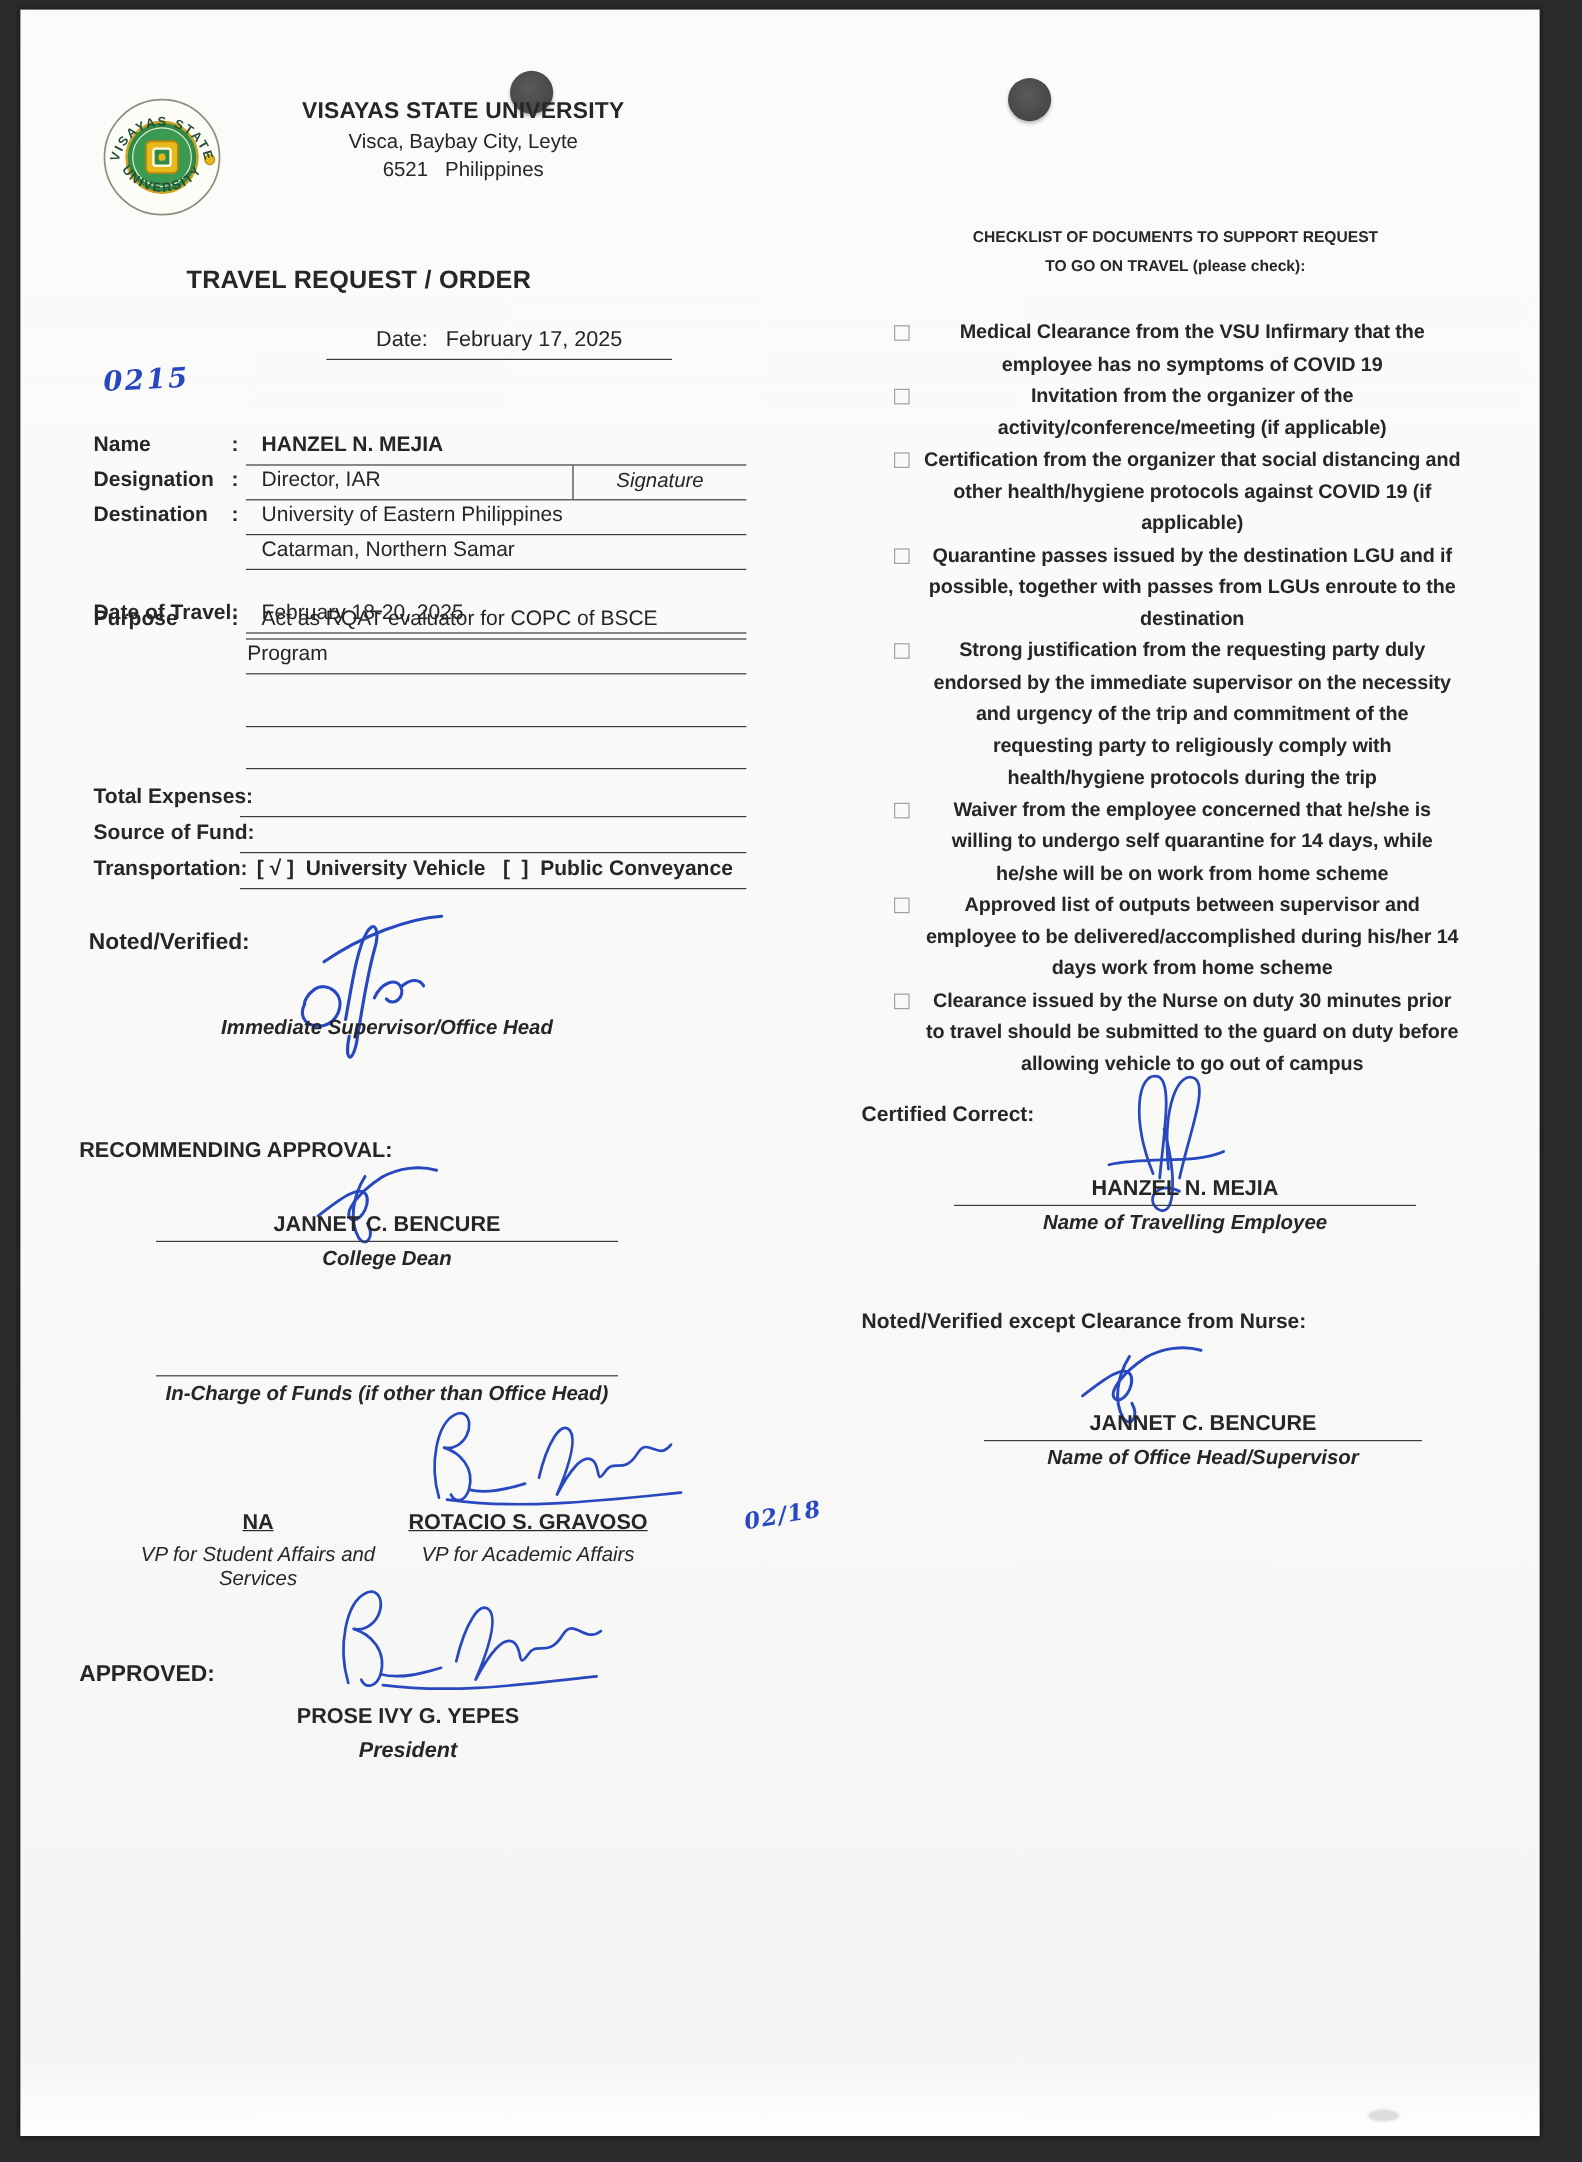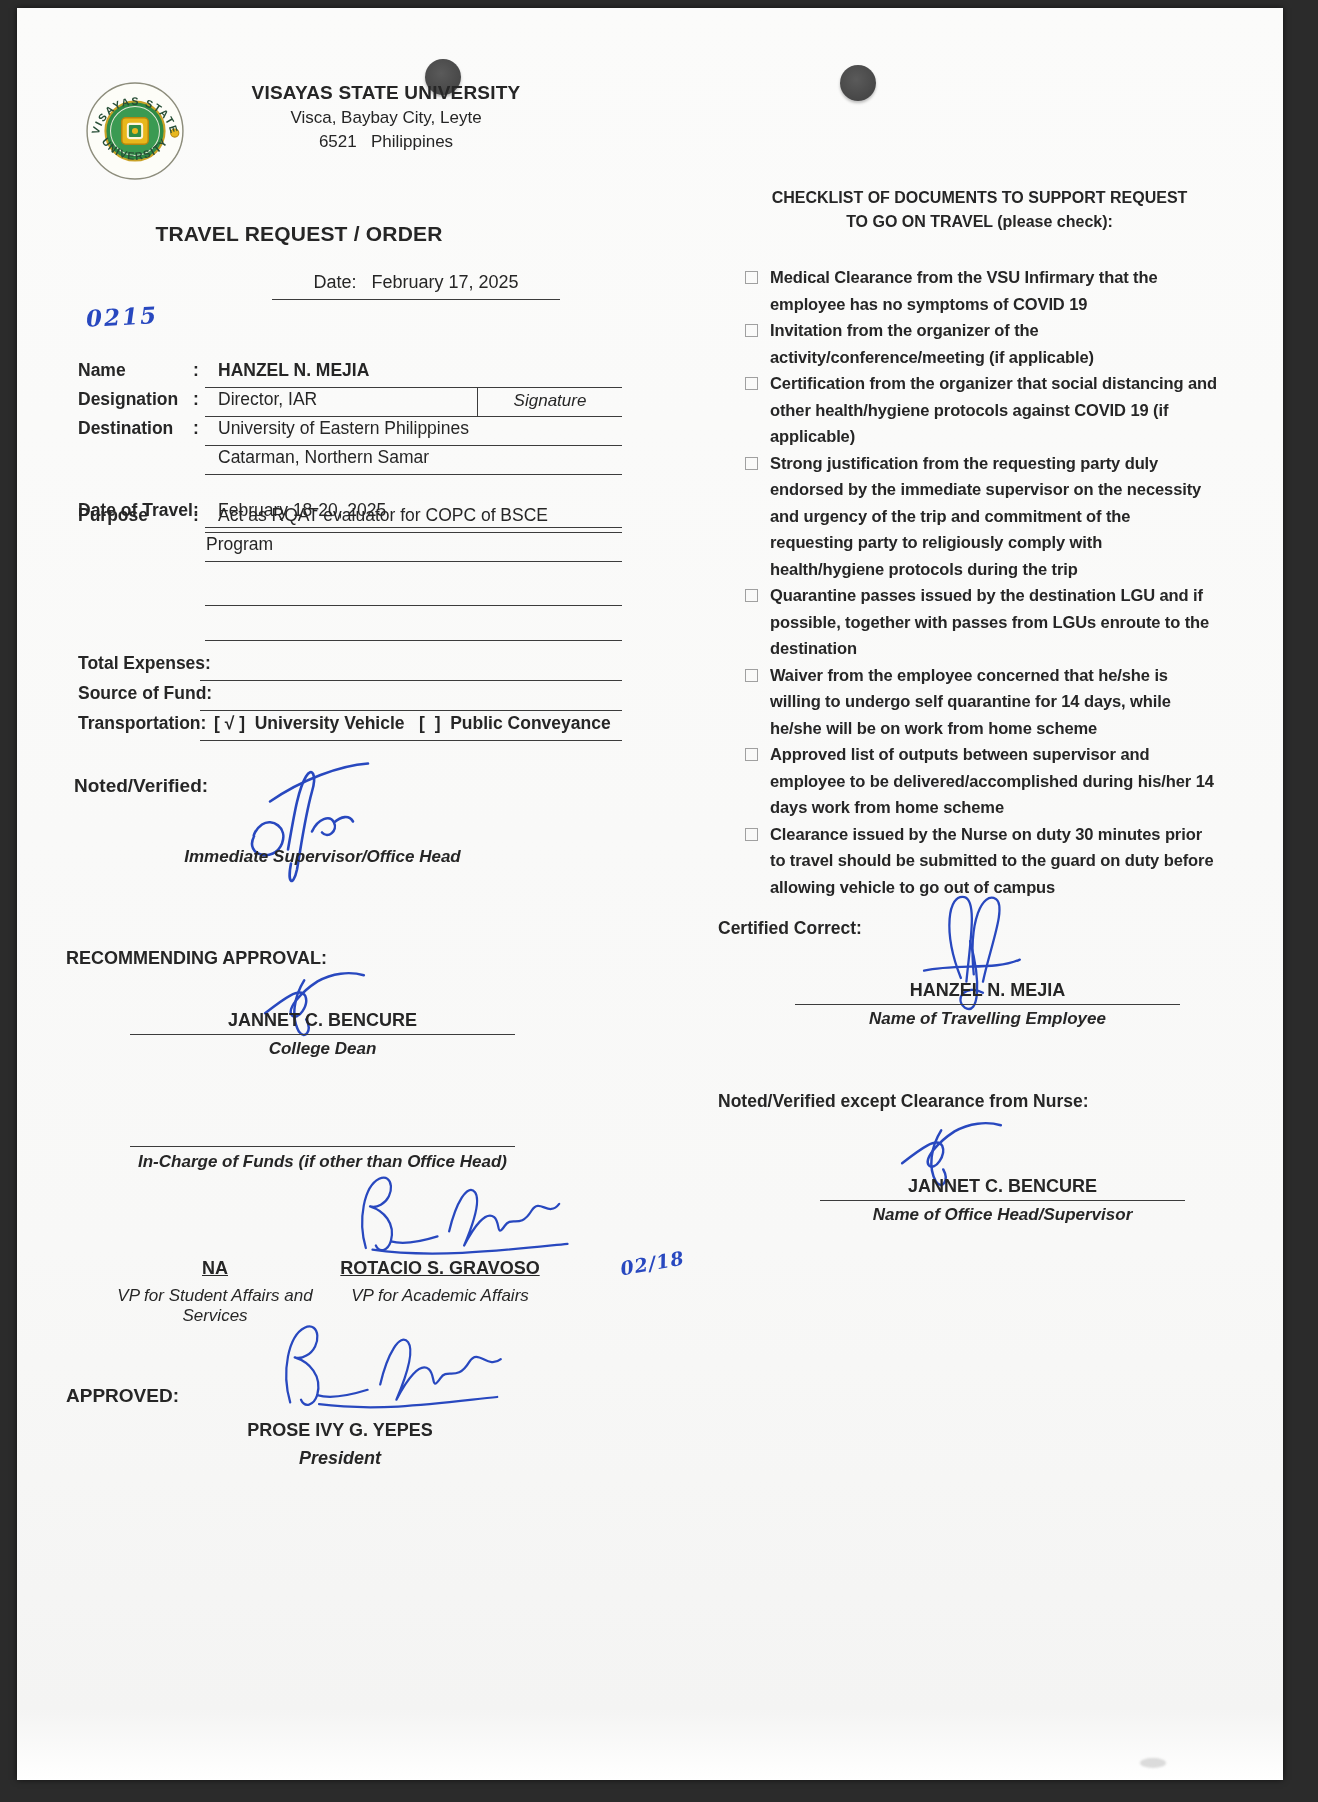--- a/index.html
+++ b/index.html
@@ -58,22 +58,22 @@
   .sec-label{position:absolute;font-weight:bold;font-size:19px;}
   .sig-name-block{position:absolute;text-align:center;}
   .sig-name-block .nm{font-weight:bold;font-size:18px;padding-bottom:3px;border-bottom:1.7px solid var(--line);display:block;}
   .sig-name-block .nm.noline{border-bottom:none;text-decoration:underline;}
   .sig-name-block .ttl{display:block;margin-top:4px;font-size:17px;font-style:italic;font-weight:bold;}
   .sig-name-block .ttl.reg{font-weight:normal;}
   svg.sig{position:absolute;overflow:visible;}
   svg.sig path{fill:none;stroke:var(--ink);stroke-linecap:round;stroke-linejoin:round;}
 
   
-  .chk-heading{left:742px;top:186px;width:475px;text-align:center;font-size:16px;font-weight:bold;line-height:24px;}
-  .checklist{left:745px;top:264px;width:472px;}
+  .chk-heading{left:742px;top:186px;width:475px;text-align:center;font-size:13px;font-weight:bold;line-height:24px;}
+  .checklist{left:745px;top:264px;width:472px;text-align:center;}
   .chk-item{display:flex;align-items:flex-start;}
   .chk-box{flex:0 0 13px;width:13px;height:13px;border:1.6px solid #a0a0a0;margin:7px 12px 0 0;}
   .chk-txt{font-size:16.5px;font-weight:bold;line-height:26.5px;letter-spacing:-0.1px;}
   .r-label{position:absolute;font-weight:bold;font-size:17.5px;}
   .smudge{position:absolute;left:1140px;top:1758px;width:26px;height:10px;background:rgba(120,120,120,.25);border-radius:50%;filter:blur(1px);}
 </style>
 </head>
 <body style="background: rgb(43, 43, 43);">
 
 <div class="sheet"></div>
@@ -239,25 +239,25 @@
   <div class="chk-item">
     <span class="chk-box"></span>
     <span class="chk-txt">Invitation from the organizer of the activity/conference/meeting (if applicable)</span>
   </div>
   <div class="chk-item">
     <span class="chk-box"></span>
     <span class="chk-txt">Certification from the organizer that social distancing and other health/hygiene protocols against COVID 19 (if applicable)</span>
   </div>
   <div class="chk-item">
     <span class="chk-box"></span>
+    <span class="chk-txt">Quarantine passes issued by the destination LGU and if possible, together with passes from LGUs enroute to the destination</span>
+  </div>
+  <div class="chk-item">
+    <span class="chk-box"></span>
     <span class="chk-txt">Strong justification from the requesting party duly endorsed by the immediate supervisor on the necessity and urgency of the trip and commitment of the requesting party to religiously comply with health/hygiene protocols during the trip</span>
-  </div>
-  <div class="chk-item">
-    <span class="chk-box"></span>
-    <span class="chk-txt">Quarantine passes issued by the destination LGU and if possible, together with passes from LGUs enroute to the destination</span>
   </div>
   <div class="chk-item">
     <span class="chk-box"></span>
     <span class="chk-txt">Waiver from the employee concerned that he/she is willing to undergo self quarantine for 14 days, while he/she will be on work from home scheme</span>
   </div>
   <div class="chk-item">
     <span class="chk-box"></span>
     <span class="chk-txt">Approved list of outputs between supervisor and employee to be delivered/accomplished during his/her 14 days work from home scheme</span>
   </div>
   <div class="chk-item">

